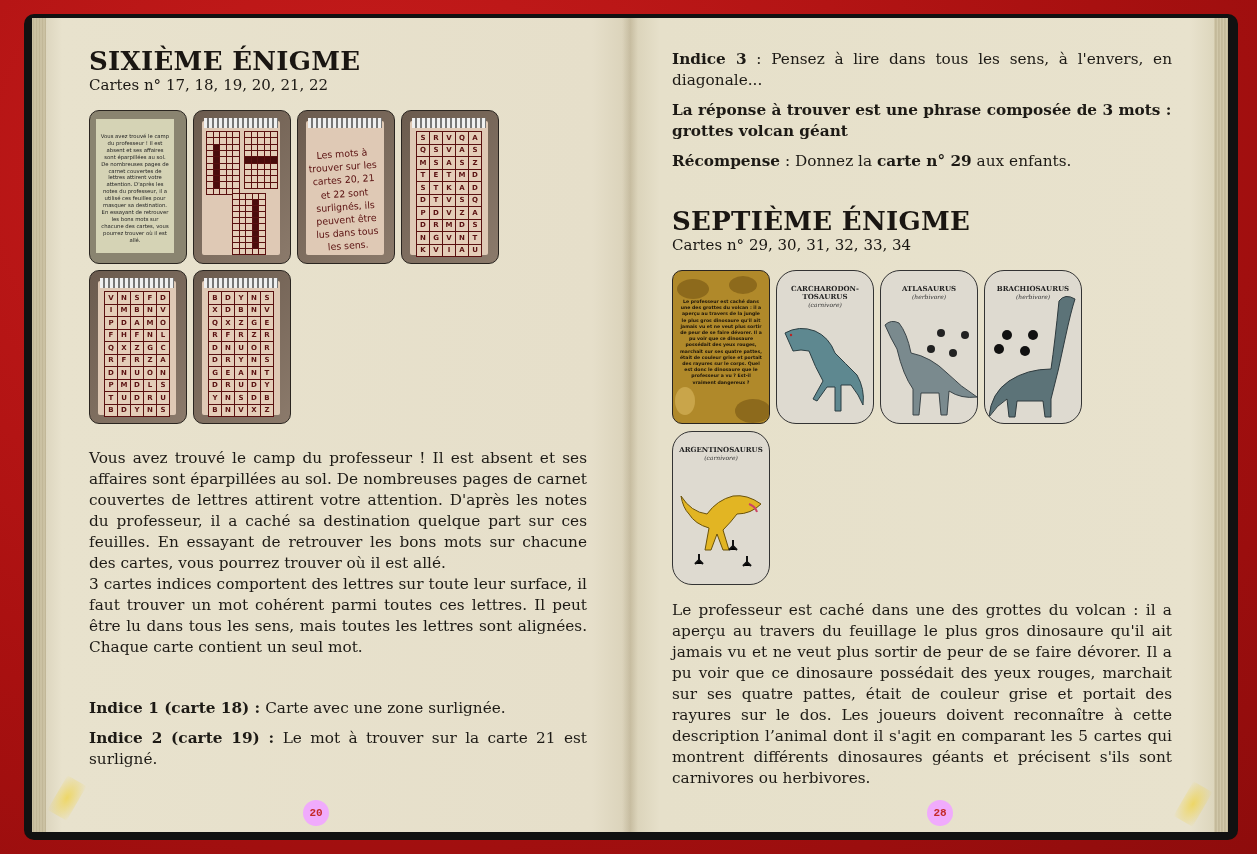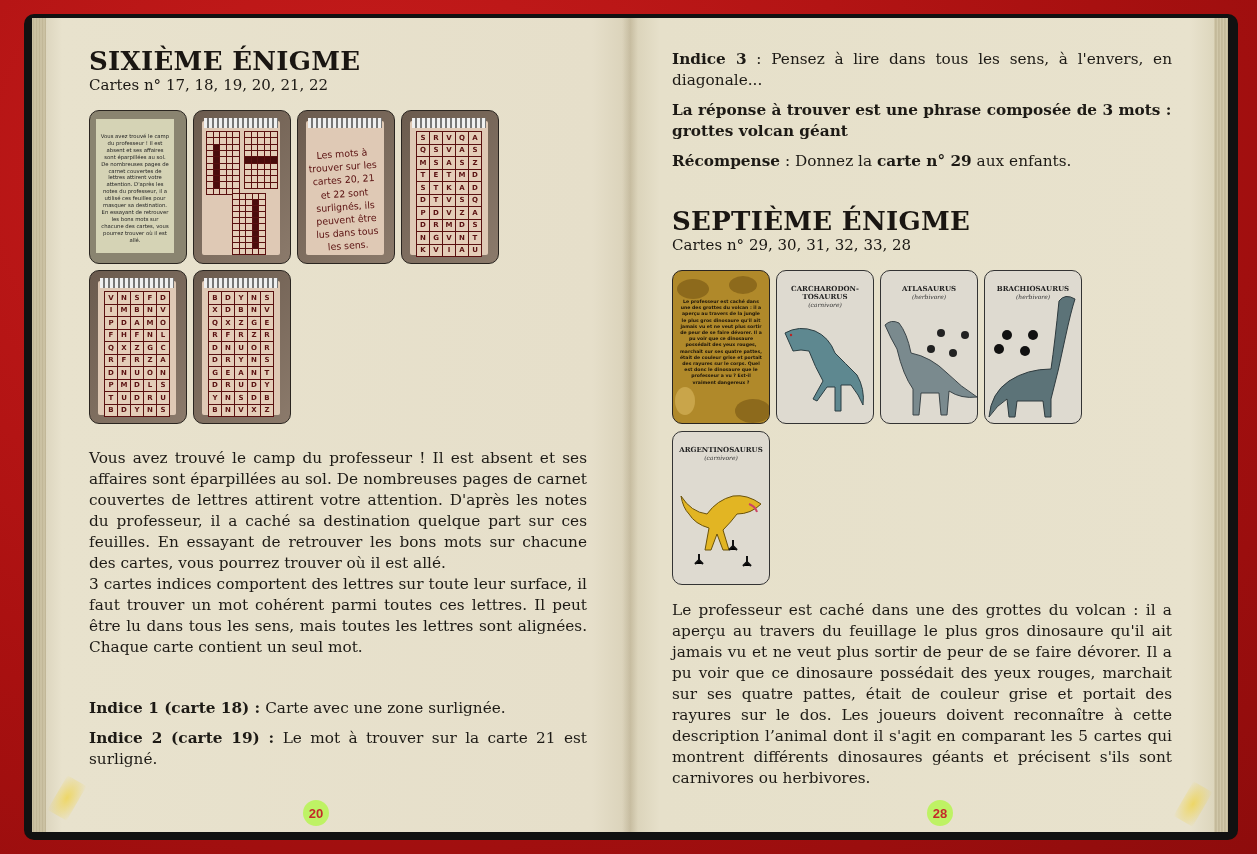--- a/index.html
+++ b/index.html
@@ -22,27 +22,27 @@
 .card{width:98px;height:154px;border-radius:10px;border:1.5px solid #2a2520;position:relative;overflow:hidden}
 .card.note{background:#8a8470}
 .card.note .paper{position:absolute;left:6px;top:8px;right:12px;bottom:10px;background:#d5d3b5;font-family:"DejaVu Sans",sans-serif;font-size:5.3px;line-height:6.9px;text-align:center;color:#222;padding:14px 4px}
 .card.pad{background:linear-gradient(135deg,#6b5b4e,#8b7a6b)}
 .pad .sheet{position:absolute;left:8px;top:10px;right:10px;bottom:8px;background:#dfc9b5;border-radius:2px}
 .pad .rings{position:absolute;left:10px;right:12px;top:7px;height:10px;background:repeating-linear-gradient(90deg,#f0f0f0 0,#f0f0f0 3px,#777 3px,#777 5px)}
 .grid{position:absolute;display:grid;gap:1px;background:#5a1010;border:1px solid #5a1010}
 .grid span{background:#e4cdb8;font-family:"DejaVu Sans",sans-serif;font-size:7px;color:#5a1010;display:flex;align-items:center;justify-content:center;font-weight:bold}
 .grid span.hl{background:#4a0c0c}
 .hand{position:absolute;left:12px;right:14px;top:36px;text-align:center;font-family:"DejaVu Sans",sans-serif;font-size:9.4px;line-height:13.2px;color:#5a1010;transform:rotate(-4deg)}
-.dino{width:98px;height:154px;border-radius:10px;border:1.5px solid #333;background:#dedad0;position:relative;overflow:hidden}
+.dino{width:98px;height:154px;border-radius:20px;border:1.5px solid #333;background:#dedad0;position:relative;overflow:hidden}
 .dino .name{text-align:center;font-family:"DejaVu Serif",serif;font-weight:bold;font-size:7px;line-height:8px;margin-top:14px;color:#222}
 .dino .diet{text-align:center;font-style:italic;font-size:6px;color:#333}
 .dino svg{position:absolute;left:0;top:0}
 .card.gold{background:#b0892a;width:98px;height:154px;border-radius:10px;border:1.5px solid #2a2520;position:relative;overflow:hidden}
 .gold .txt{position:absolute;left:6px;right:6px;top:28px;font-family:"DejaVu Sans",sans-serif;font-size:4.6px;line-height:6.2px;text-align:center;color:#1c140a;font-weight:bold}
-.pnum{position:absolute;width:26px;height:26px;border-radius:50%;background:#bef264;color:#c42a2a;font-family:Liberation Sans, sans-serif;font-weight:bold;font-size:13px;display:flex;align-items:center;justify-content:center}
+.pnum{position:absolute;width:26px;height:26px;border-radius:50%;background:#f0abfc;color:#c42a2a;font-family:Liberation Mono, monospace;font-weight:bold;font-size:11px;display:flex;align-items:center;justify-content:center}
 .stain{position:absolute;width:22px;height:40px;background:radial-gradient(ellipse,rgba(240,210,60,0.7),rgba(240,210,60,0));transform:rotate(30deg)}
 </style>
 </head>
 <body>
 
 <div class="bg-tex"></div>
 <div class="book">
   <div class="page left">
       <div class="edge-l"></div>
     </div>
@@ -397,21 +397,21 @@
 </div>
 <div class="pnum" style="left:303px;top:800px">20</div>
 <div class="stain" style="left:56px;top:778px"></div>
 
 <div class="content" style="left:672px;top:49px;width:500px">
   <p class="body"><b>Indice 3</b><span> : Pensez à lire dans tous les sens, à l'envers, en diagonale...</span></p>
   <p class="body" style="margin-top:9px;text-align:left"><b>La réponse à trouver est une phrase composée de 3 mots : grottes volcan géant</b></p>
   <p class="body" style="margin-top:9px"><b>Récompense</b><span> : Donnez la </span><b>carte n° 29</b><span> aux enfants.</span></p>
 
   <div class="h1" style="margin-top:34px">SEPTIÈME ÉNIGME</div>
-  <div class="sub">Cartes n° 29, 30, 31, 32, 33, 28</div>
+  <div class="sub">Cartes n° 29, 30, 31, 32, 33, 34</div>
 
   <div class="cards" style="margin-top:16px;gap:7px 6px">
     <div class="card gold">
       <svg width="98" height="154">
           <ellipse cx="20" cy="18" rx="16" ry="10" fill="#8d6a1c"></ellipse>
           <ellipse cx="70" cy="14" rx="14" ry="9" fill="#8d6a1c"></ellipse>
           <ellipse cx="80" cy="140" rx="18" ry="12" fill="#8d6a1c"></ellipse>
           <ellipse cx="12" cy="130" rx="10" ry="14" fill="#c9a54a"></ellipse>
         </svg>
       <div class="txt">Le professeur est caché dans une des grottes du volcan : il a aperçu au travers de la jungle le plus gros dinosaure qu'il ait jamais vu et ne veut plus sortir de peur de se faire dévorer. Il a pu voir que ce dinosaure possédait des yeux rouges, marchait sur ses quatre pattes, était de couleur grise et portait des rayures sur le corps. Quel est donc le dinosaure que le professeur a vu ? Est-il vraiment dangereux ?</div>

